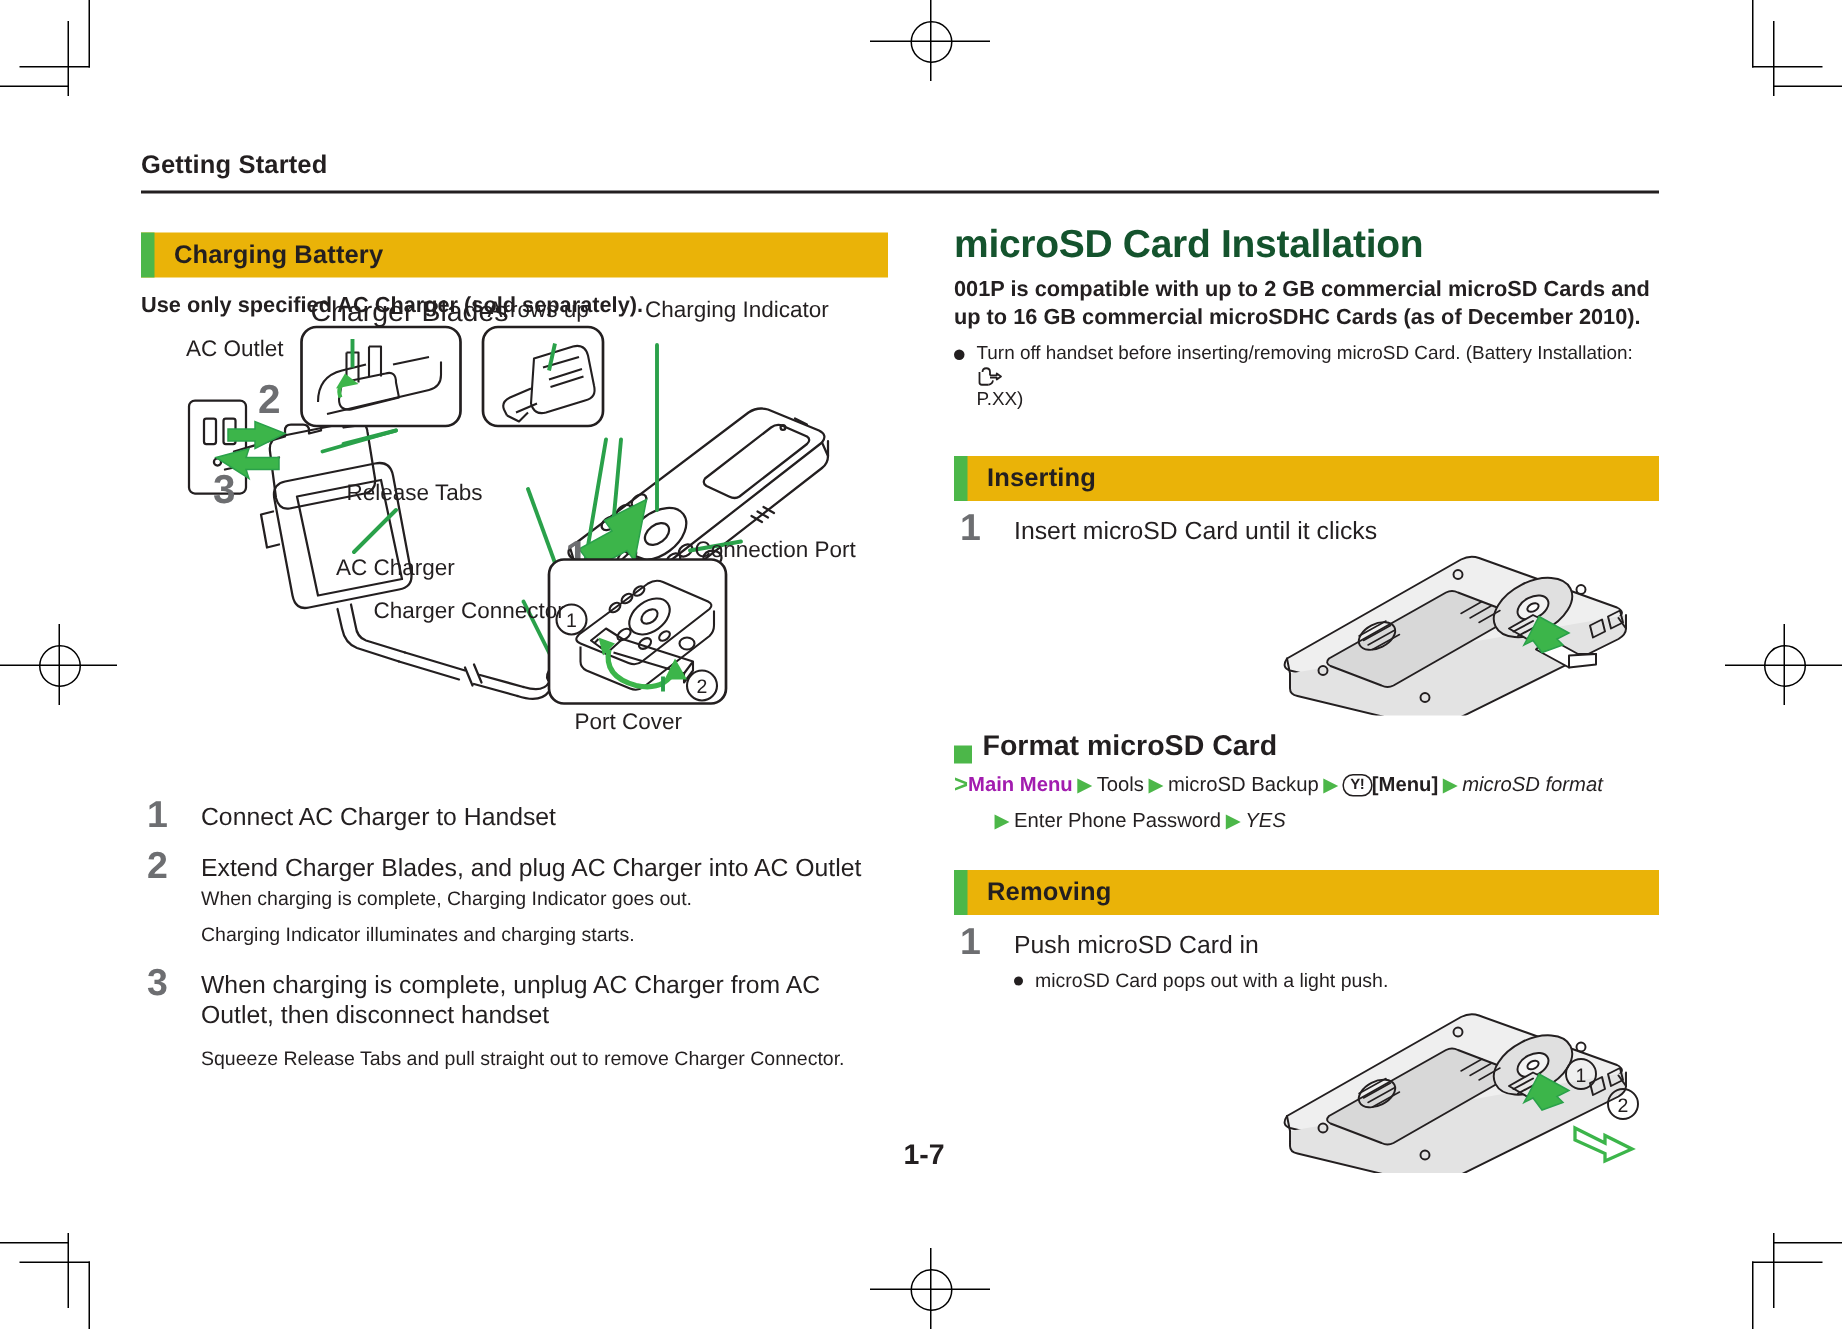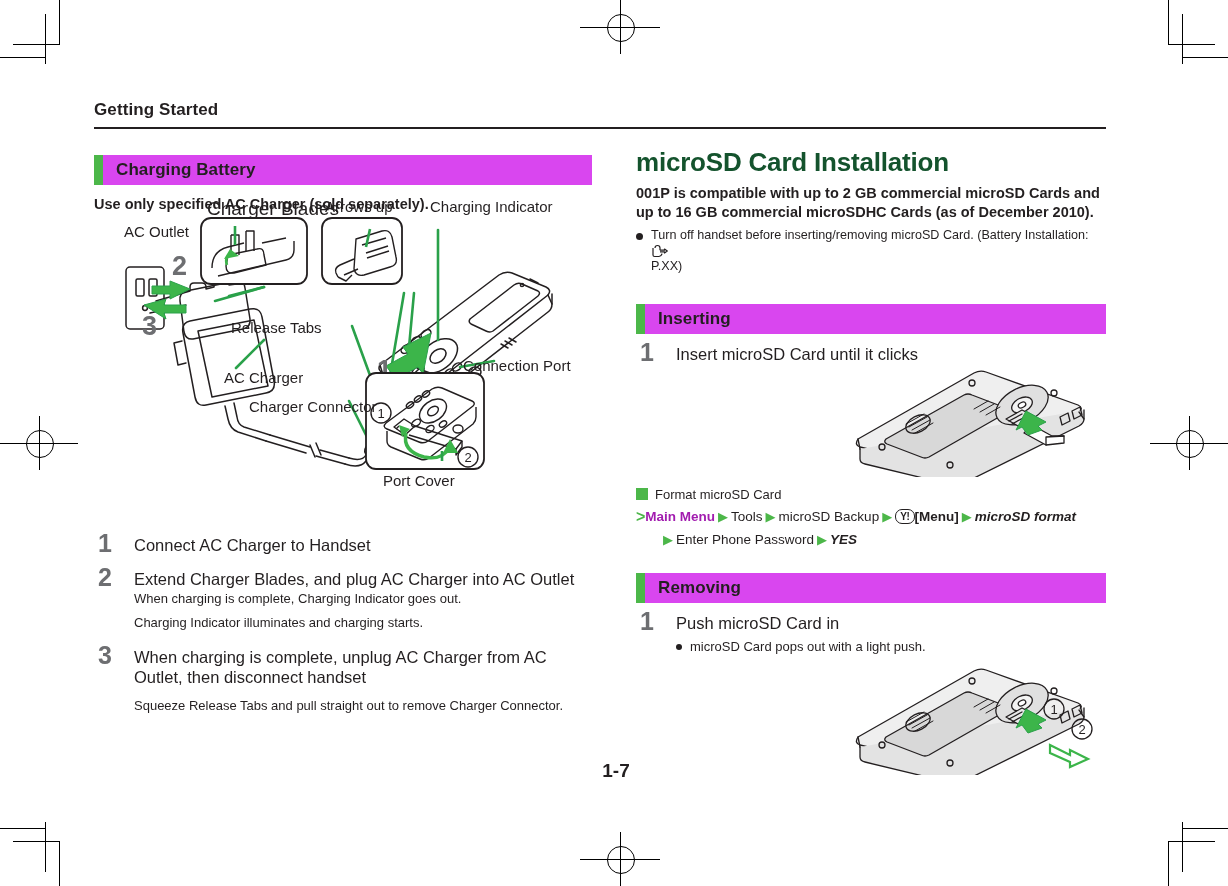--- a/index.html
+++ b/index.html
@@ -29,21 +29,21 @@
   .rule{
     position:absolute;left:24px;top:67px;width:1012px;height:2px;background:#231f20;
   }
 
   
   .col-left{position:absolute;left:24px;top:95px;width:498px;}
   .col-right{position:absolute;left:566px;top:88px;width:470px;}
 
   
   .sec-head{
-    position:relative;height:30px;background:#d946ef;display:flex;align-items:center;
+    position:relative;height:30px;background:#eab308;display:flex;align-items:center;
     margin-bottom:10px;
   }
   .sec-head .bar{position:absolute;left:0;top:0;width:9px;height:30px;background:#4cb749;}
   .sec-head .txt{margin-left:22px;font-size:17px;font-weight:bold;color:#231f20;letter-spacing:.1px;}
 
   .lead{
     font-size:14.5px;font-weight:bold;color:#231f20;margin:0 0 6px 0;line-height:1.35;
   }
 
   
@@ -60,30 +60,30 @@
   
   .big-title{
     font-size:26px;font-weight:bold;color:#14532d;line-height:1.1;margin:0 0 7px 0;letter-spacing:-.2px;
   }
   .intro{font-size:14.5px;font-weight:bold;line-height:1.32;margin:0 0 5px 0;}
   .note{font-size:12.6px;line-height:1.4;position:relative;padding-left:15px;margin-bottom:28px;}
   .note .dot{position:absolute;left:0;top:6px;width:7px;height:7px;border-radius:50%;background:#231f20;}
   .ref{white-space:nowrap;}
 
   
-  .subhead{font-size:13px;font-weight:normal;margin:10px 0 2px 0;display:flex;align-items:center;}
+  .subhead{font-size:19px;font-weight:bold;margin:10px 0 2px 0;display:flex;align-items:flex-end;}
   .subhead .sq{width:12px;height:12px;background:#4cb749;margin-right:7px;display:inline-block;}
 
   
   .navpath{font-size:13.5px;line-height:1.6;}
   .navpath .gt{color:#4cb749;font-weight:bold;font-size:16px;vertical-align:-1px;}
   .navpath .mm{color:#a21caf;font-weight:bold;}
   .navpath .tri{color:#4cb749;font-size:13px;vertical-align:0px;padding:0 3px;}
   .navpath .item{color:#231f20;}
-  .navpath .bi{font-weight:bold;font-style:italic;}
+  .navpath .bi{font-weight:normal;font-style:italic;}
   .navpath .keyb{font-weight:bold;}
   .keycap{
     display:inline-block;border:1.4px solid #231f20;border-radius:7px;
     padding:0px 4px;font-size:10px;font-weight:bold;line-height:13px;
     vertical-align:1px;letter-spacing:-.3px;
   }
   .navpath .indent{display:block;padding-left:24px;}
 
   
   .folio{position:absolute;left:0;top:700px;width:1092px;text-align:center;font-size:19px;font-weight:bold;color:#231f20;}

